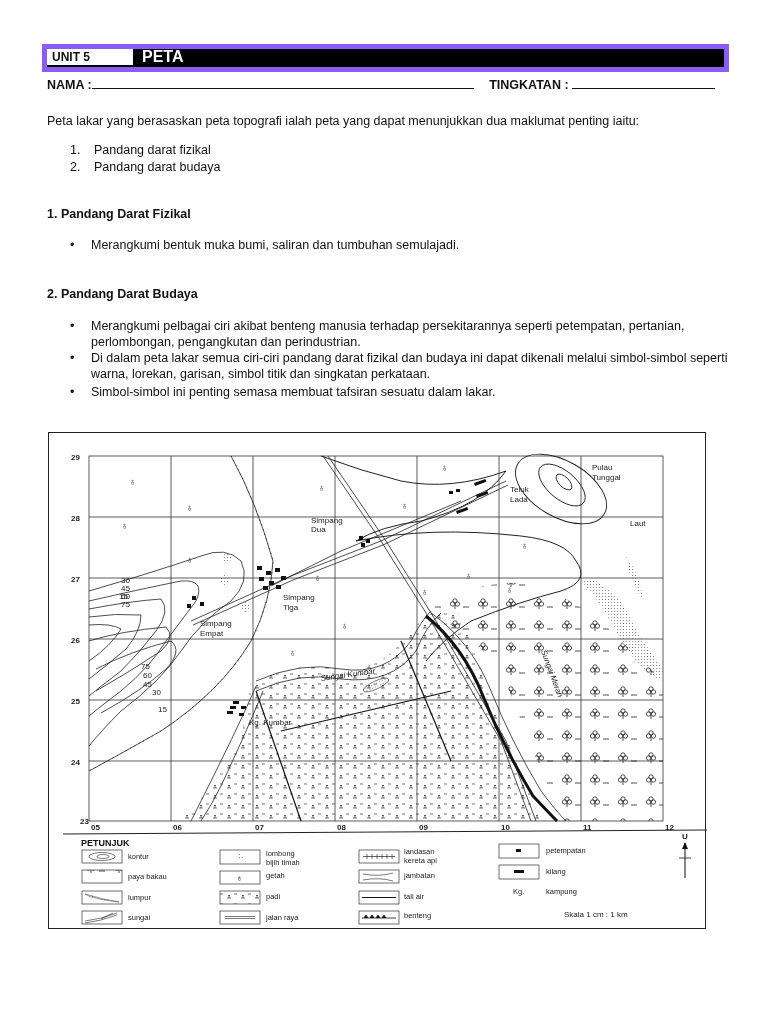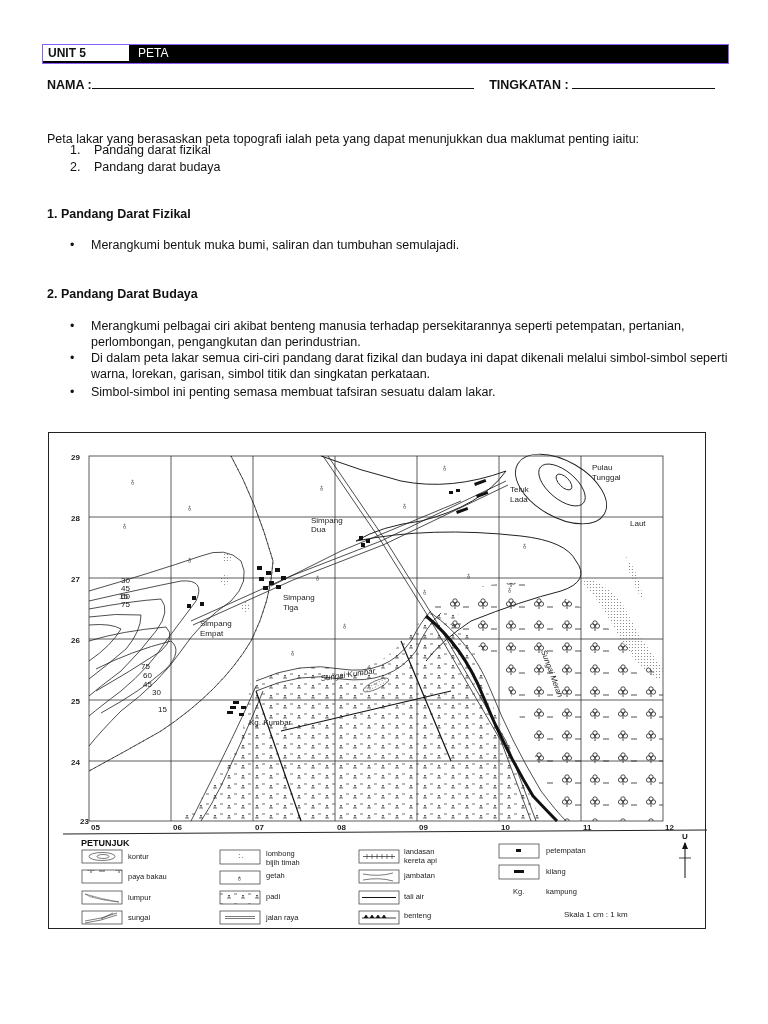--- a/index.html
+++ b/index.html
@@ -1,26 +1,26 @@
 <!DOCTYPE html>
 <html><head>
 <meta charset="utf-8">
 <style>
   html, body { margin:0; padding:0; background:#ffffff; }
   body { width:768px; height:1024px; position:relative; overflow:hidden;
          font-family:"Liberation Sans", sans-serif; color:#111; }
-  .unit-bar { position:absolute; left:42px; top:44px; width:687px; height:20px;
-              background:#000; border:1px solid #8b5cf6; box-sizing:border-box; }
+  .unit-bar { position:absolute; left:42px; top:44px; width:687px; height:28px;
+              background:#000; border:5px solid #8b5cf6; box-sizing:border-box; }
   .unit-label { position:absolute; left:0; top:0; width:86px; height:16px; background:#fff;
                 font-size:12px; font-weight:bold; line-height:16px; padding-left:5px; box-sizing:border-box; }
-  .unit-title { position:absolute; left:95px; top:0; color:#fff; font-size:12px; font-weight:normal; line-height:16px; }
+  .unit-title { position:absolute; left:95px; top:0; color:#fff; font-size:16px; font-weight:bold; line-height:16px; }
   .name-row { position:absolute; left:47px; top:77px; font-size:12.5px; font-weight:bold; white-space:nowrap; }
   .name-row .blank { display:inline-block; border-bottom:1px solid #111; height:11px; vertical-align:baseline; }
   .text { position:absolute; left:47px; font-size:12.5px; white-space:nowrap; }
-  .intro { top:132px; }
+  .intro { top:114px; }
   .numlist { position:absolute; left:70px; font-size:12.5px; }
   .numlist .num { display:inline-block; width:24px; }
   .heading { position:absolute; left:47px; font-size:12.5px; font-weight:bold; }
   .bullet { position:absolute; left:70px; font-size:12.5px; line-height:16px; }
   .bullet .dot { position:absolute; left:0; top:0; }
   .bullet .btext { position:absolute; left:21px; top:0; width:640px; }
   .map-frame { position:absolute; left:48px; top:432px; width:658px; height:497px; border:1px solid #222; box-sizing:border-box; }
   svg text { font-family:"Liberation Sans", sans-serif; }
 </style>
 </head>

